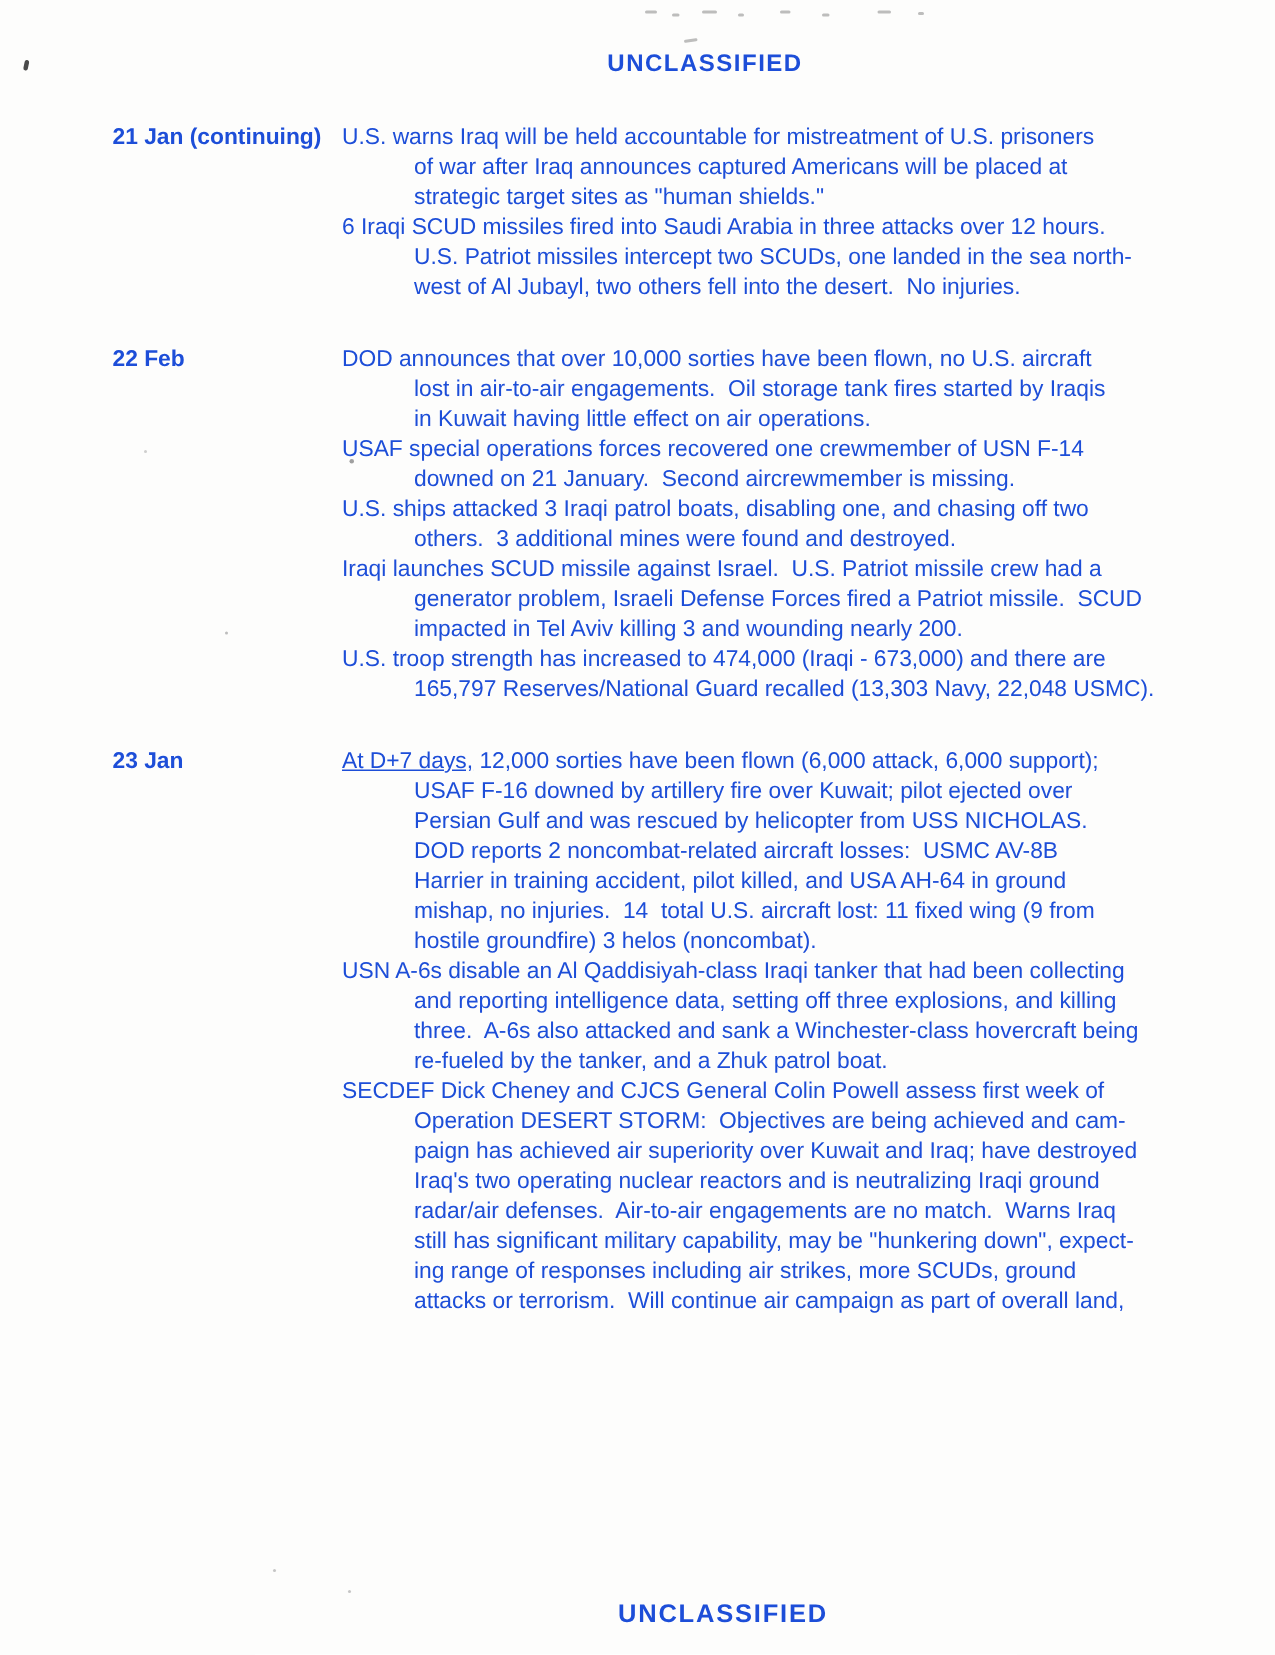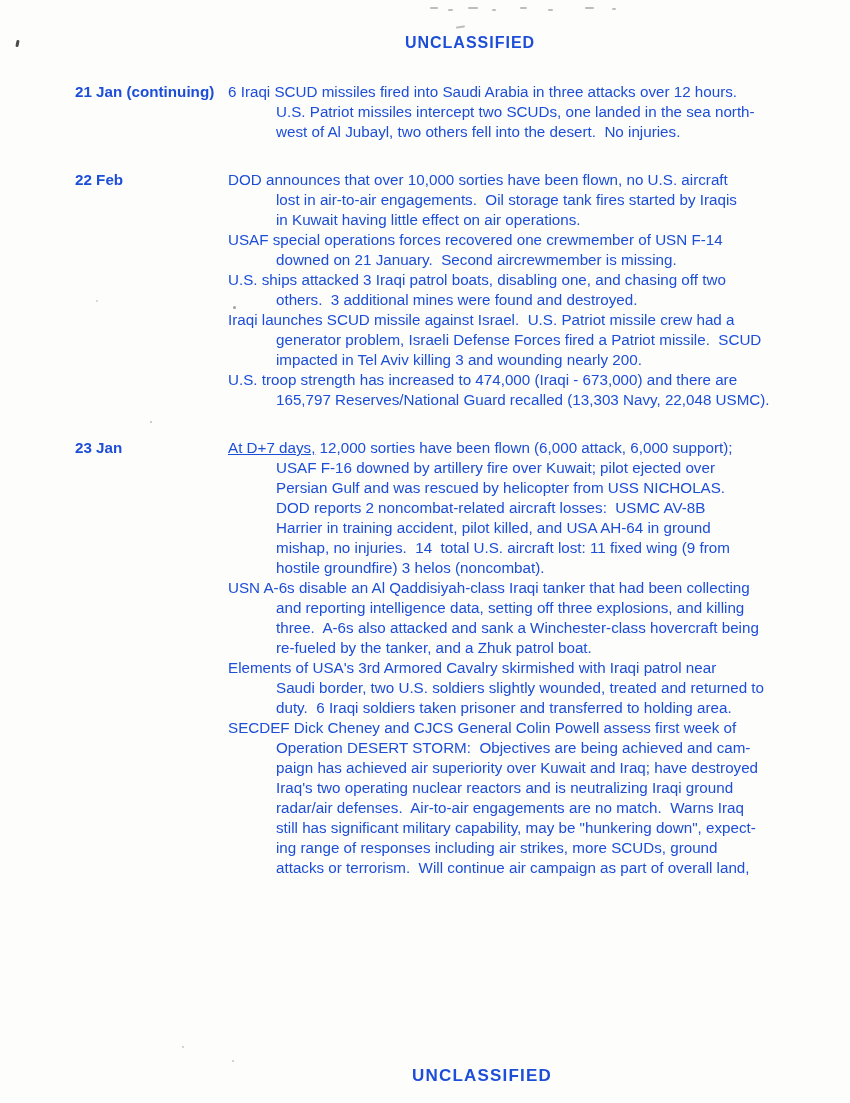--- a/index.html
+++ b/index.html
@@ -110,20 +110,23 @@
   <span class="spk dot" style="left:182px; top:1046px; width:2px; height:2px; opacity:.3;"></span>
   <span class="spk dot" style="left:232px; top:1060px; width:2px; height:2px; opacity:.3;"></span>
   <span class="comma-mark"></span>
 
   <div class="header">UNCLASSIFIED</div>
 
   <div class="content">
       <div class="section-row">
         <div class="date-cell">21 Jan (continuing)</div>
         <div class="entries-cell">
+          <p class="entry"><span>U.S. warns Iraq will be held accountable for mistreatment of U.S. prisoners
+of war after Iraq announces captured Americans will be placed at
+strategic target sites as "human shields."</span></p>
           <p class="entry"><span>6 Iraqi SCUD missiles fired into Saudi Arabia in three attacks over 12 hours.
 U.S. Patriot missiles intercept two SCUDs, one landed in the sea north-
 west of Al Jubayl, two others fell into the desert.  No injuries.</span></p>
         </div>
       </div>
       <div class="section-row">
         <div class="date-cell">22 Feb</div>
         <div class="entries-cell">
           <p class="entry"><span>DOD announces that over 10,000 sorties have been flown, no U.S. aircraft
 lost in air-to-air engagements.  Oil storage tank fires started by Iraqis
@@ -146,23 +149,20 @@
 USAF F-16 downed by artillery fire over Kuwait; pilot ejected over
 Persian Gulf and was rescued by helicopter from USS NICHOLAS.
 DOD reports 2 noncombat-related aircraft losses:  USMC AV-8B
 Harrier in training accident, pilot killed, and USA AH-64 in ground
 mishap, no injuries.  14  total U.S. aircraft lost: 11 fixed wing (9 from
 hostile groundfire) 3 helos (noncombat).</span></p>
           <p class="entry"><span>USN A-6s disable an Al Qaddisiyah-class Iraqi tanker that had been collecting
 and reporting intelligence data, setting off three explosions, and killing
 three.  A-6s also attacked and sank a Winchester-class hovercraft being
 re-fueled by the tanker, and a Zhuk patrol boat.</span></p>
-          <p class="entry"><span>Elements of USA's 3rd Armored Cavalry skirmished with Iraqi patrol near
-Saudi border, two U.S. soldiers slightly wounded, treated and returned to
-duty.  6 Iraqi soldiers taken prisoner and transferred to holding area.</span></p>
           <p class="entry"><span>SECDEF Dick Cheney and CJCS General Colin Powell assess first week of
 Operation DESERT STORM:  Objectives are being achieved and cam-
 paign has achieved air superiority over Kuwait and Iraq; have destroyed
 Iraq's two operating nuclear reactors and is neutralizing Iraqi ground
 radar/air defenses.  Air-to-air engagements are no match.  Warns Iraq
 still has significant military capability, may be "hunkering down", expect-
 ing range of responses including air strikes, more SCUDs, ground
 attacks or terrorism.  Will continue air campaign as part of overall land,</span></p>
         </div>
       </div>

